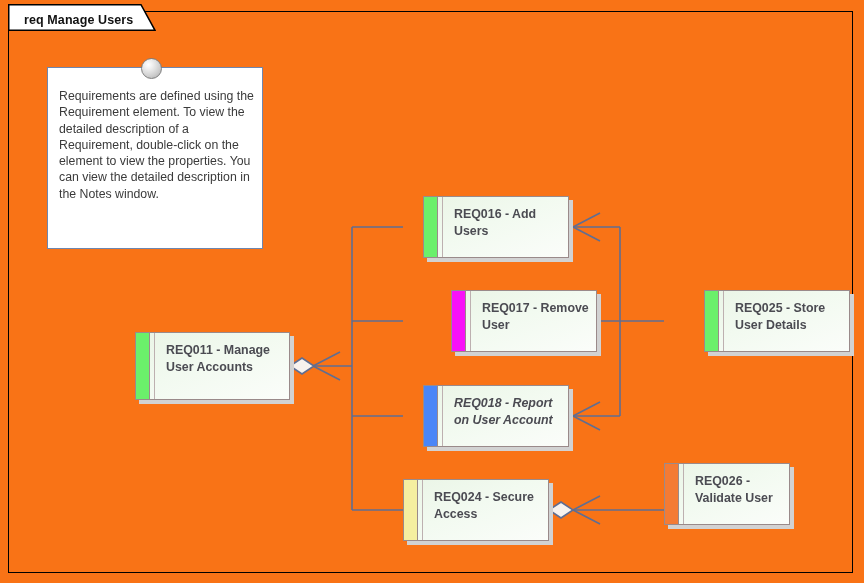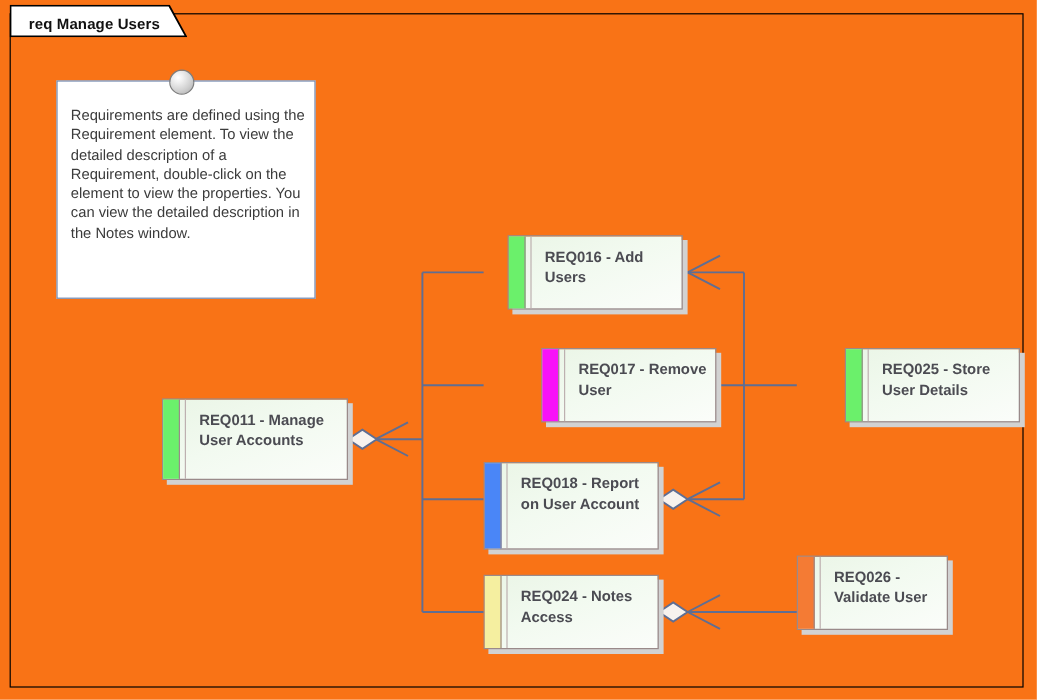--- a/index.html
+++ b/index.html
@@ -132,35 +132,35 @@
 
   <div class="req" style="left:403px;top:290px;width:146px;height:62px;margin-left:48px;">
     <div class="req-shadow"></div>
     <div class="req-body">
       <div class="req-bar" style="background:#f811f8;"></div>
       <div class="req-gap"></div>
       <div class="req-label">REQ017 - Remove User</div>
     </div>
   </div>
 
-  <div class="req" style="left:403px;top:385px;width:146px;height:73px;">
+  <div class="req" style="left:423px;top:385px;width:146px;height:62px;font-style:italic;">
     <div class="req-shadow"></div>
     <div class="req-body">
       <div class="req-bar" style="background:#4a86f7;"></div>
       <div class="req-gap"></div>
       <div class="req-label">REQ018 - Report on User Account</div>
     </div>
   </div>
 
   <div class="req" style="left:403px;top:479px;width:146px;height:62px;">
     <div class="req-shadow"></div>
     <div class="req-body">
       <div class="req-bar" style="background:#f5efa0;"></div>
       <div class="req-gap"></div>
-      <div class="req-label">REQ024 - Notes Access</div>
+      <div class="req-label">REQ024 - Secure Access</div>
     </div>
   </div>
 
   <div class="req" style="left:664px;top:290px;width:146px;height:62px;margin-left:40px;">
     <div class="req-shadow"></div>
     <div class="req-body">
       <div class="req-bar" style="background:#6bf06b;"></div>
       <div class="req-gap"></div>
       <div class="req-label">REQ025 - Store User Details</div>
     </div>

